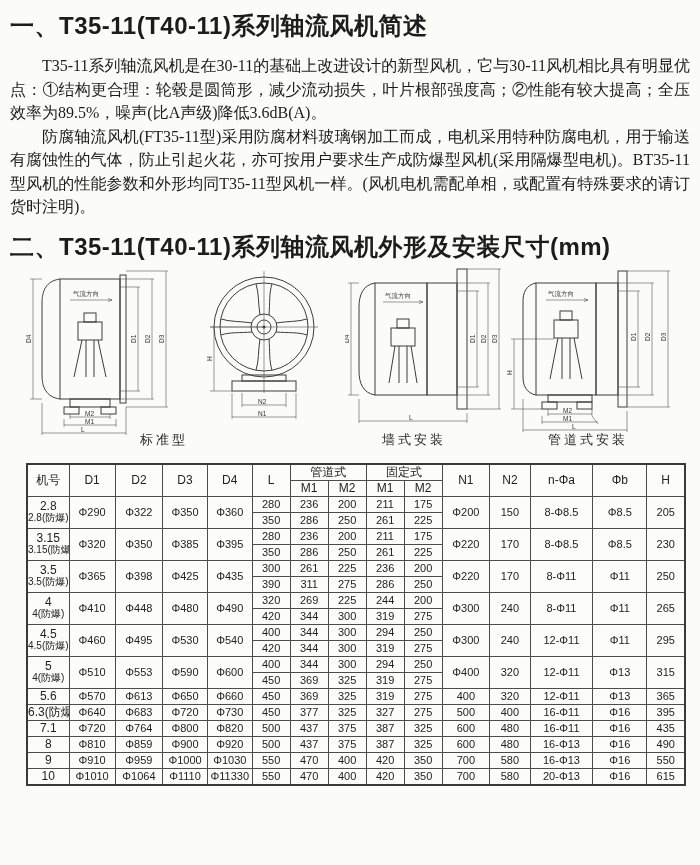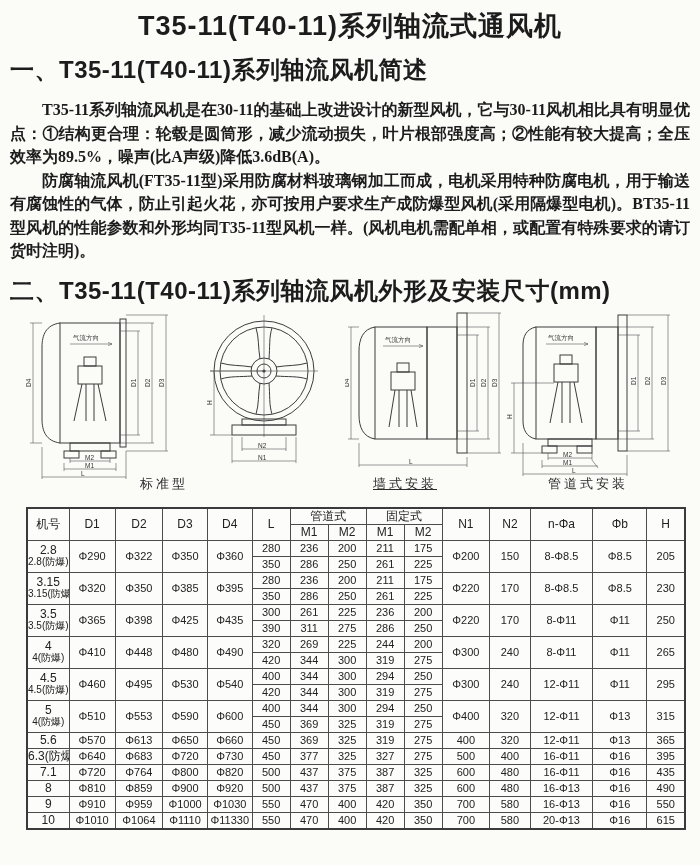--- a/index.html
+++ b/index.html
@@ -20,21 +20,20 @@
     margin:0;
   }
   .sec-heading{
     font-size:24px;
     font-weight:bold;
     margin:10px 8px 4px 10px;
     letter-spacing:0.5px;
   }
   .body-text{
     margin:12px 10px;
-    font-weight:bold;
   }
   .body-text p{
     margin:0;
     font-size:16px;
     line-height:23.5px;
     text-align:justify;
     text-indent:2em;
     font-family:"Liberation Serif", serif;
   }
   
@@ -49,21 +48,21 @@
   #dg-wall{left:345px;}
   #dg-duct{left:502px;}
   .dg-caption{
     position:absolute;
     top:164px;
     font-size:13px;
     letter-spacing:3px;
     color:#2a2a2a;
   }
   #cap-standard{left:140px;}
-  #cap-wall{left:373px;text-decoration:underline;}
+  #cap-wall{left:382px;}
   #cap-duct{left:548px;}
   svg .ln{stroke:#3c3c3c;stroke-width:1;fill:none;}
   svg .thin{stroke:#555;stroke-width:0.6;fill:none;}
   svg .dim{stroke:#555;stroke-width:0.6;fill:none;}
   svg text{fill:#333;font-size:6.5px;font-family:"Liberation Sans",sans-serif;}
   
   .fan-table{
     border-collapse:collapse;
     margin:8px 0 0 26px;
     width:660px;
@@ -84,21 +83,20 @@
   .fan-table{border:2px solid #3a3a3a;}
   .fan-table th{font-weight:normal;font-size:12px;}
   .fan-table td.model div{font-size:10px;line-height:11px;}
   .fan-table td.model div:first-child{font-size:12px;}
 </style>
 </head>
 <body>
 
 <div class="page">
 
-  <h1 class="doc-title">T35-11(T40-11)系列轴流式通风机</h1>
 
   <h2 class="sec-heading">一、T35-11(T40-11)系列轴流风机简述</h2>
 
   <div class="body-text">
     <p>T35-11系列轴流风机是在30-11的基础上改进设计的新型风机，它与30-11风机相比具有明显优点：①结构更合理：轮毂是圆筒形，减少流动损失，叶片根部强度高；②性能有较大提高；全压效率为89.5%，噪声(比A声级)降低3.6dB(A)。</p>
     <p>防腐轴流风机(FT35-11型)采用防腐材料玻璃钢加工而成，电机采用特种防腐电机，用于输送有腐蚀性的气体，防止引起火花，亦可按用户要求生产成防爆型风机(采用隔爆型电机)。BT35-11型风机的性能参数和外形均同T35-11型风机一样。(风机电机需配单相，或配置有特殊要求的请订货时注明)。</p>
   </div>
 
   <h2 class="sec-heading">二、T35-11(T40-11)系列轴流风机外形及安装尺寸(mm)</h2>
 

